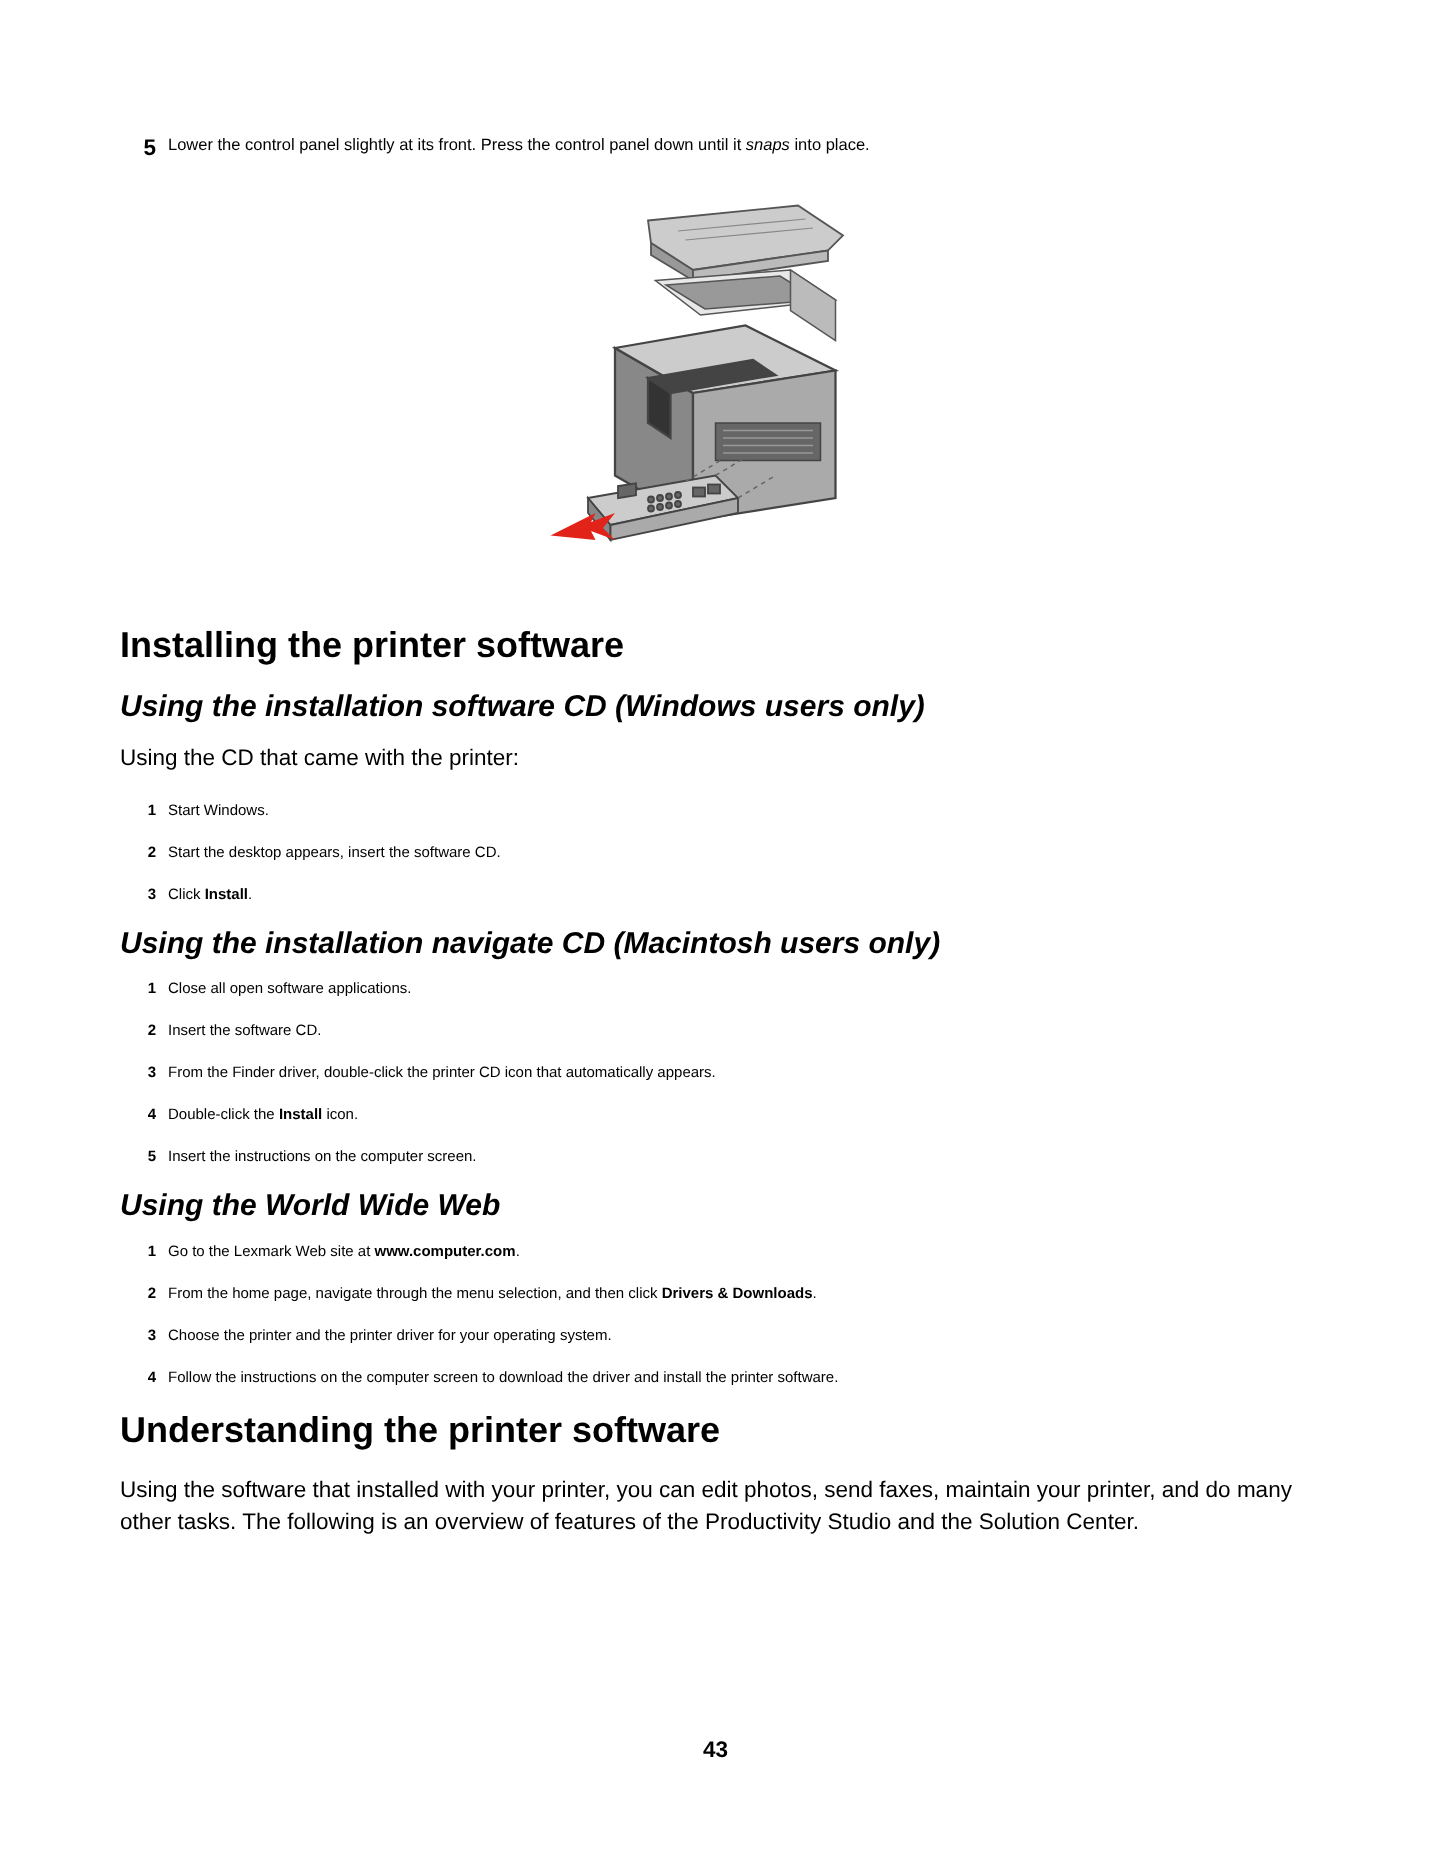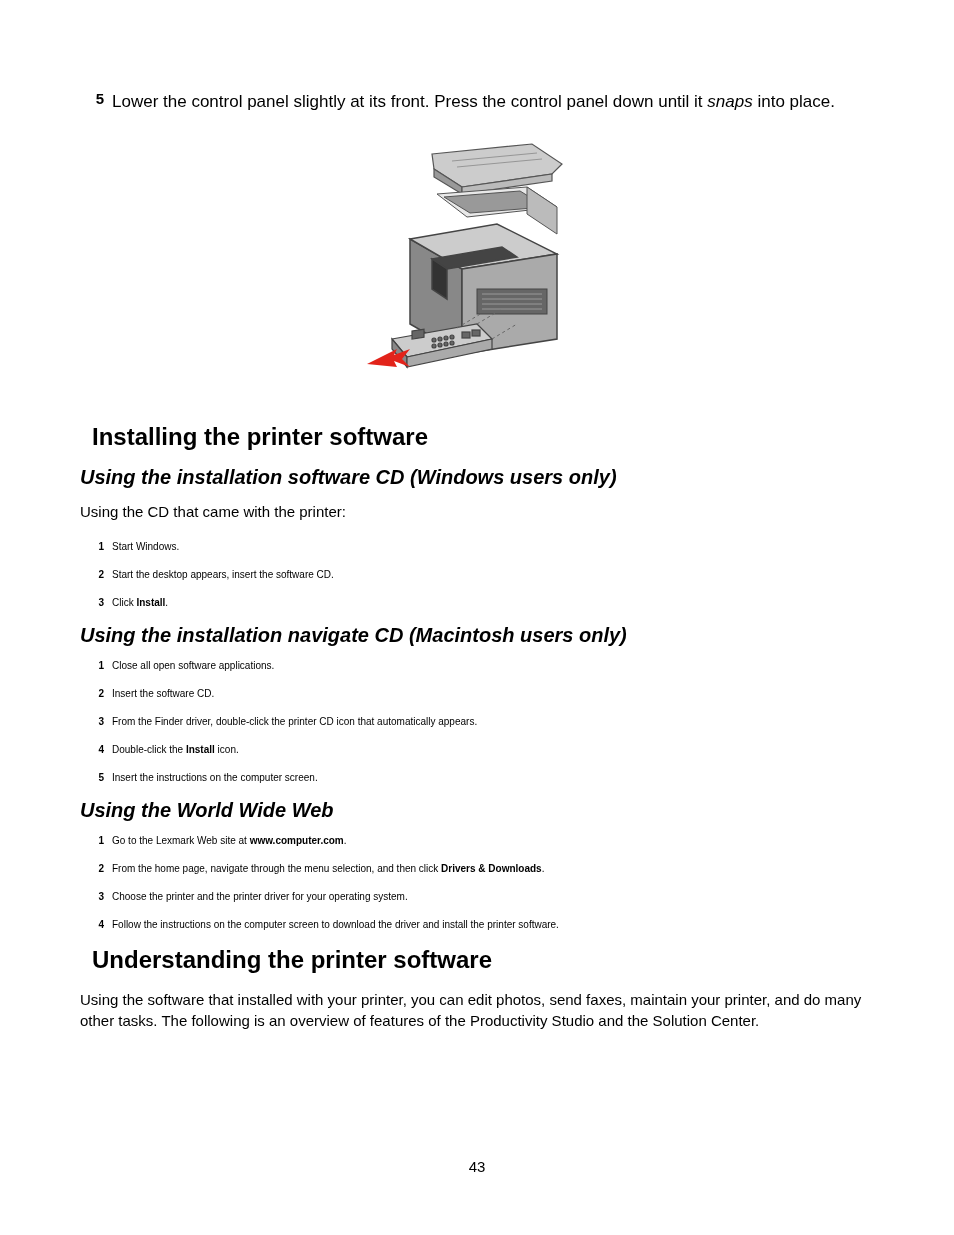--- a/index.html
+++ b/index.html
@@ -22,38 +22,38 @@
     }
     .step-num {
       font-weight: bold;
       font-size: 15px;
       width: 24px;
       flex-shrink: 0;
       text-align: right;
       margin-right: 8px;
     }
     .step-text {
-      font-size: 17px;
+      font-size: 11px;
       line-height: 1.4;
     }
     .italic {
       font-style: italic;
     }
     .printer-illustration {
       text-align: center;
       margin: 25px 0 30px 0;
     }
     .printer-illustration svg {
       width: 230px;
       height: 250px;
     }
     h1 {
       font-size: 24px;
       font-weight: bold;
-      margin: 10px 0 15px 12px;
+      margin: 10px 0 15px 0;
     }
     h2 {
       font-size: 20px;
       font-weight: bold;
       font-style: italic;
       margin: 12px 0 12px 0;
     }
     .intro-text {
       font-size: 15px;
       margin-bottom: 18px;
@@ -86,21 +86,21 @@
     }
     .bold {
       font-weight: bold;
     }
     .page-number {
       position: absolute;
       bottom: 60px;
       left: 0;
       right: 0;
       text-align: center;
-      font-weight: normal;
+      font-weight: bold;
       font-size: 15px;
     }
   </style>
 </head>
 <body>
 
 <div class="step-5">
   <span class="step-num">5</span>
   <span class="step-text">
     <span>Lower the control panel slightly at its front. Press the control panel down until it </span><span class="italic">snaps</span><span> into place.</span>

